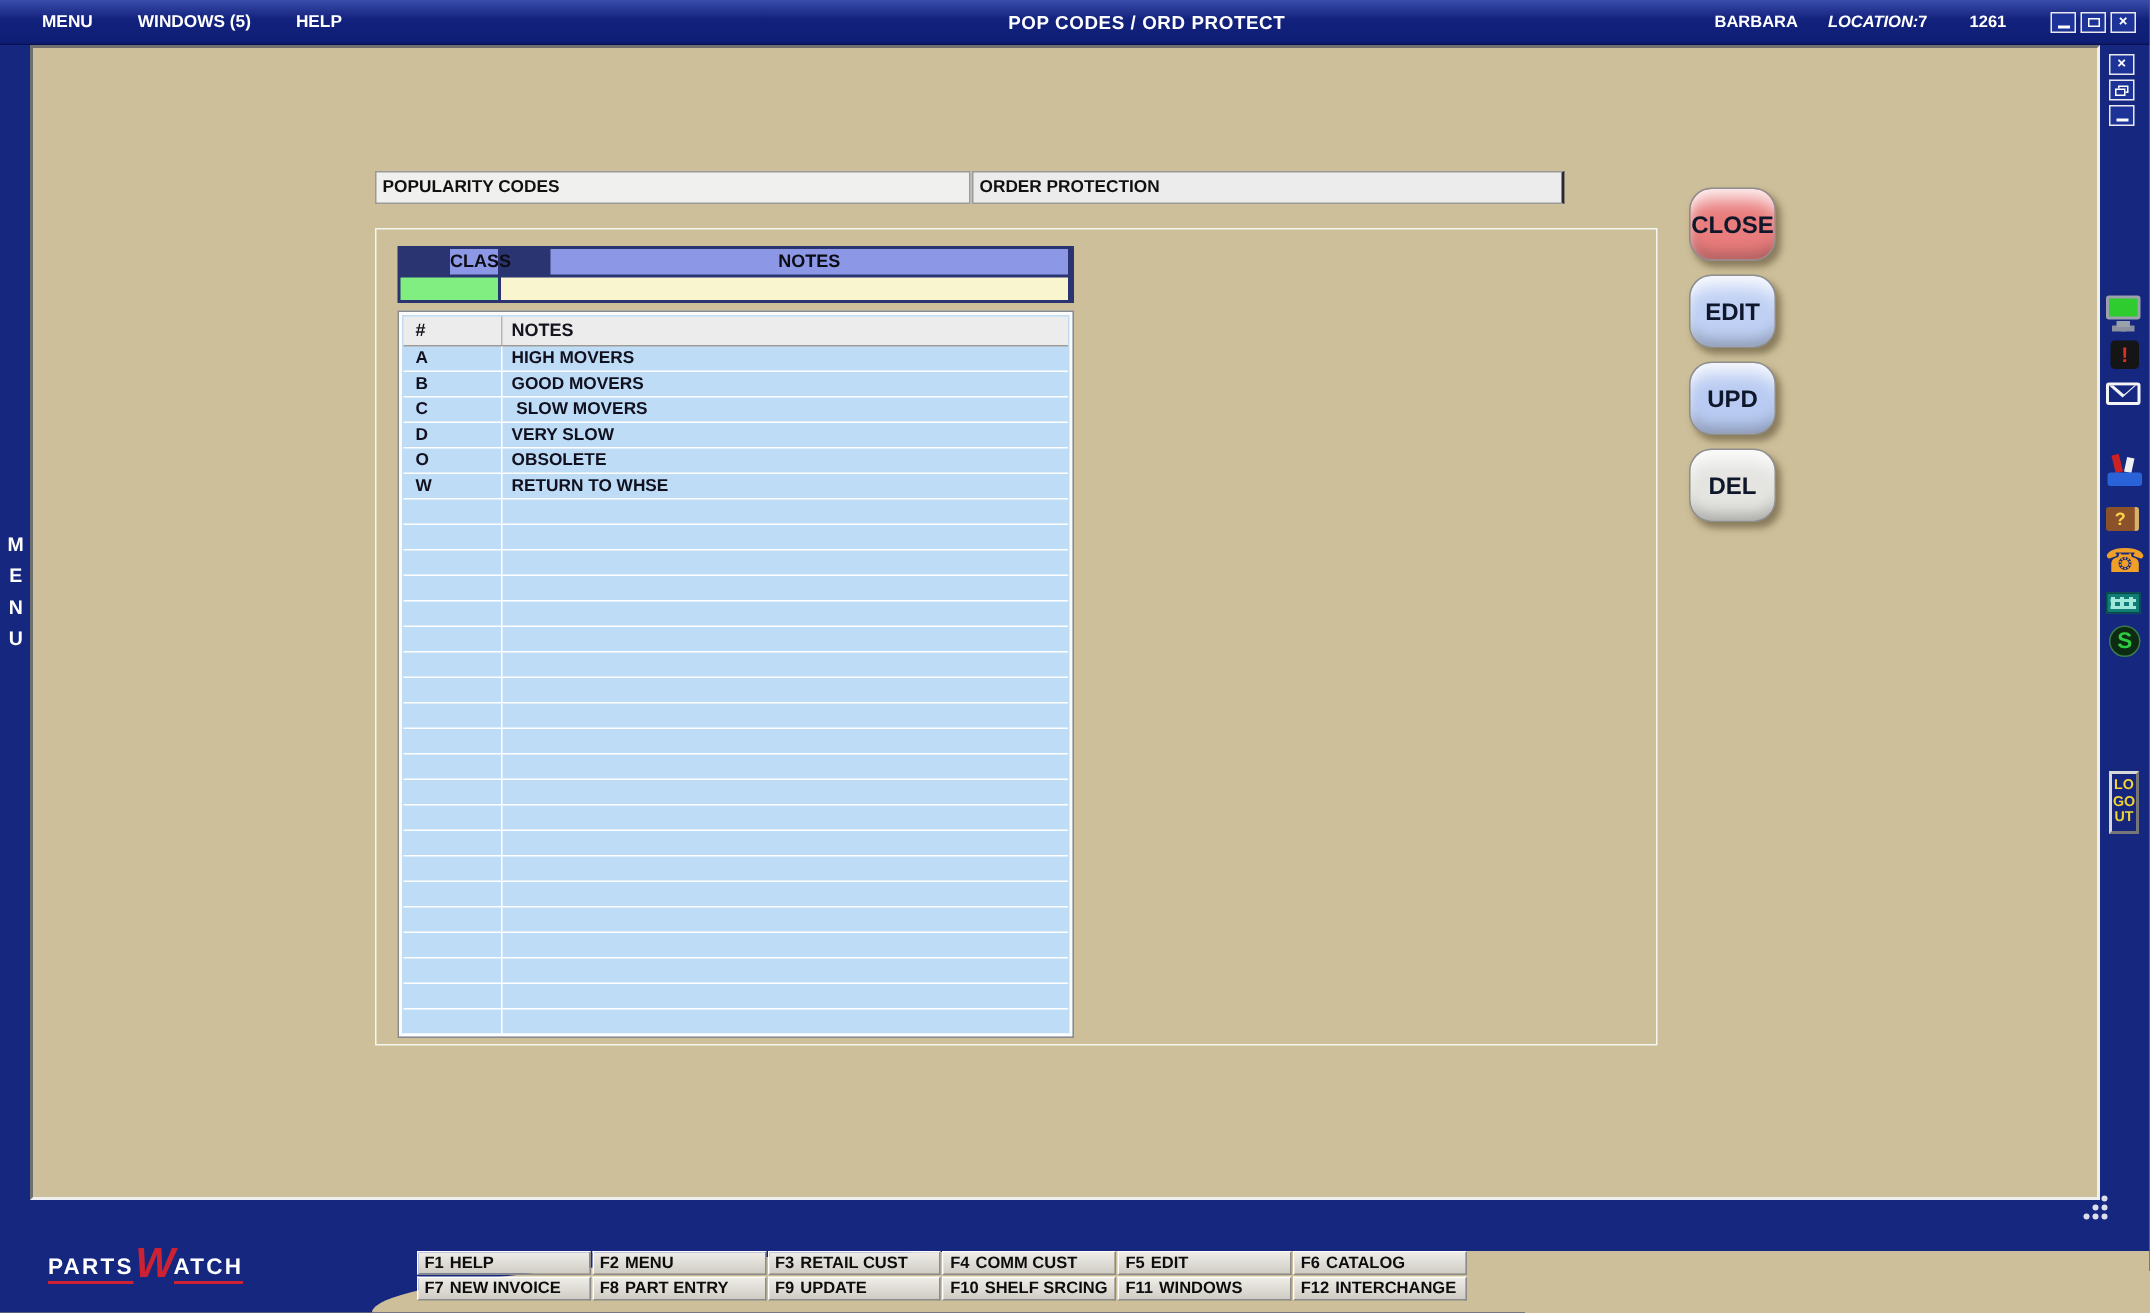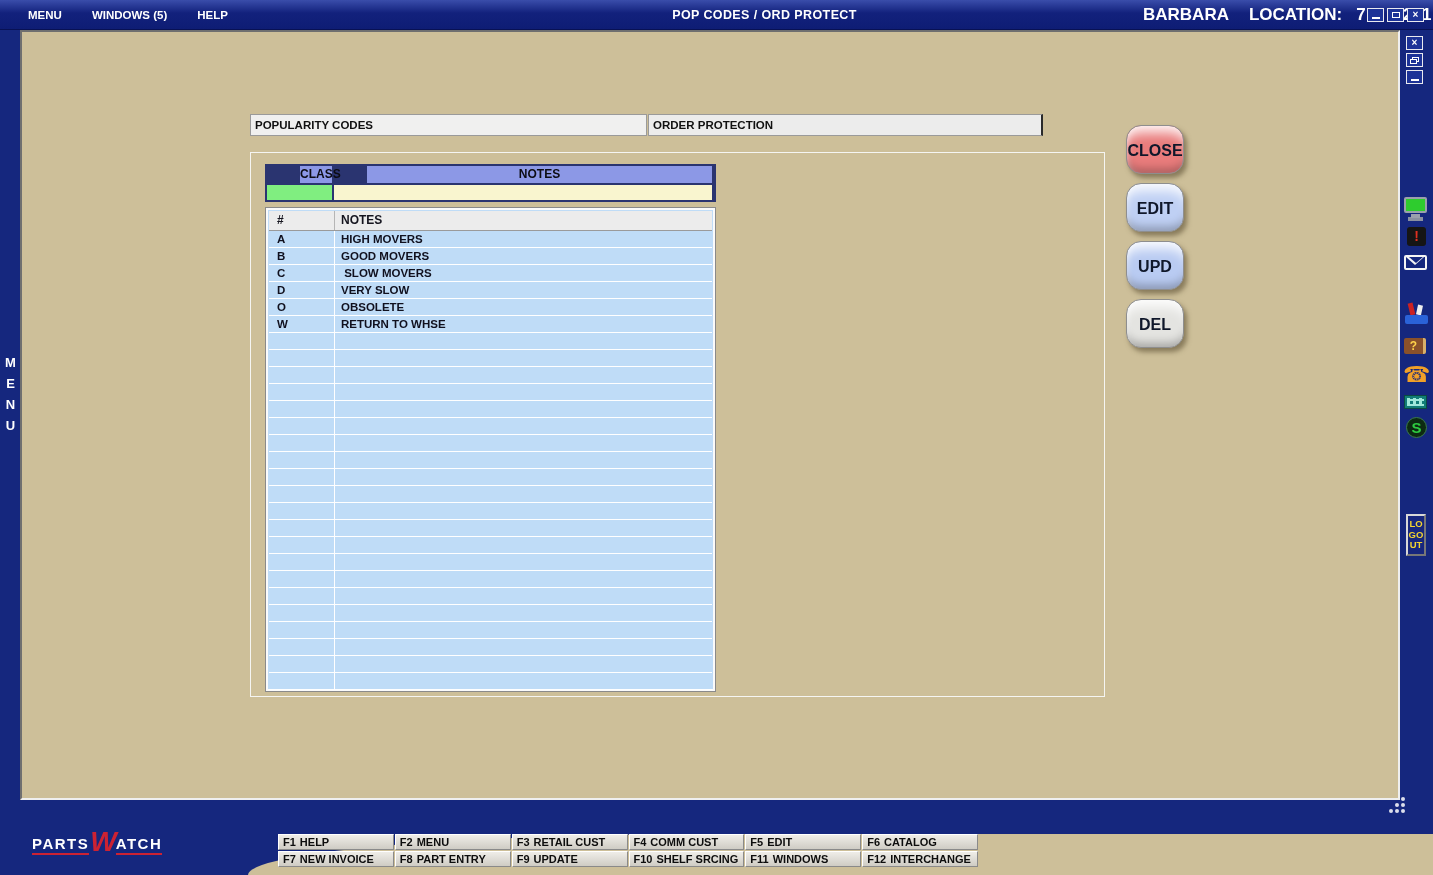--- a/index.html
+++ b/index.html
@@ -9,22 +9,22 @@
 
   
   .menubar { position:absolute; left:0; top:0; width:1433px; height:30px;
              background:linear-gradient(180deg,#3a4daa 0%,#12217c 45%,#0e1d74 100%);
              border-bottom:1px solid #081154; color:#fff; }
   .menu-items { position:absolute; left:28px; top:0; height:30px; display:flex; gap:30px; align-items:center; }
   .menu-item { font-size:11.5px; font-weight:bold; color:#fff; cursor:default; }
   .win-title { position:absolute; left:0; top:0; width:100%; height:30px; text-align:center;
                line-height:30px; font-size:12.5px; font-weight:bold; letter-spacing:.4px;margin-left:48px; }
   .user-block { position:absolute; left:1143px; top:0; height:30px; display:flex; align-items:center;
-                font-size:17px; font-weight:bold; }
-  .user-block .u { margin-right:20px; } .user-block .ll { margin-right:14px; } .user-block .lv { margin-right:28px; }
+                font-size:11px; font-weight:bold; }
+  .user-block .u { margin-right:20px; } .user-block .ll { margin-right:0;font-style:italic; } .user-block .lv { margin-right:28px; }
   .winbtns { position:absolute; left:1367px; top:8px; display:flex; gap:3px; }
   .mini-btn { width:17px; height:14px; border:1px solid #e9e9ef; background:#1d3397; color:#fff;
               display:flex; align-items:center; justify-content:center; font-size:10px; font-weight:bold;
               line-height:1; cursor:pointer; }
   .mini-btn .maxbox { width:8px; height:6px; border:1px solid #fff; }
   .mini-btn .minbar { width:8px; height:2px; background:#fff; margin-top:6px; }
 
   
   .content { position:absolute; left:20px; top:30px; width:1380px; height:770px; background:#cdbf99;
              border-top:2px solid #6f6f6f; border-left:2px solid #6f6f6f;
@@ -119,21 +119,21 @@
   .restore-glyph i:last-child { left:0; top:2px; background:#1d3397; }
 
   
   .logo { position:absolute; left:32px; top:824px; color:#fff; cursor:default; white-space:nowrap; }
   .logo .p1 { font-size:15px; font-weight:bold; letter-spacing:1.5px; border-bottom:2.5px solid #cc2233; padding-bottom:1px; }
   .logo .pw { color:#cc2233; font-size:28px; font-weight:bold; font-style:italic; margin:0 -1px 0 1px;
               position:relative; top:2px; }
   .logo .p2 { font-size:15px; font-weight:bold; letter-spacing:1.5px; border-bottom:2.5px solid #cc2233; padding-bottom:1px; }
 
   .fkeys { position:absolute; left:278px; top:834px; width:700px; }
-  .frow { display:flex; gap:1px; margin-bottom:1px;justify-content:center; }
+  .frow { display:flex; gap:1px; margin-bottom:1px; }
   .fkey { width:116px; height:16px; background:linear-gradient(180deg,#efede8,#cfccc4);
           border:1px solid; border-color:#ffffff #8a8a8a #8a8a8a #ffffff;
           font-size:11px; font-weight:bold; color:#0d0d0d; line-height:14px; padding-left:4px;
           display:flex; gap:4px; cursor:pointer; white-space:nowrap; overflow:hidden; }
 
   .grip { position:absolute; left:1401px; top:797px; width:4px; height:4px; border-radius:50%;
           background:rgba(255,255,255,.85);
           box-shadow:-6px 6px 0 rgba(255,255,255,.85), 0 6px 0 rgba(255,255,255,.85),
                      -12px 12px 0 rgba(255,255,255,.85), -6px 12px 0 rgba(255,255,255,.85),
                      0 12px 0 rgba(255,255,255,.85); }

